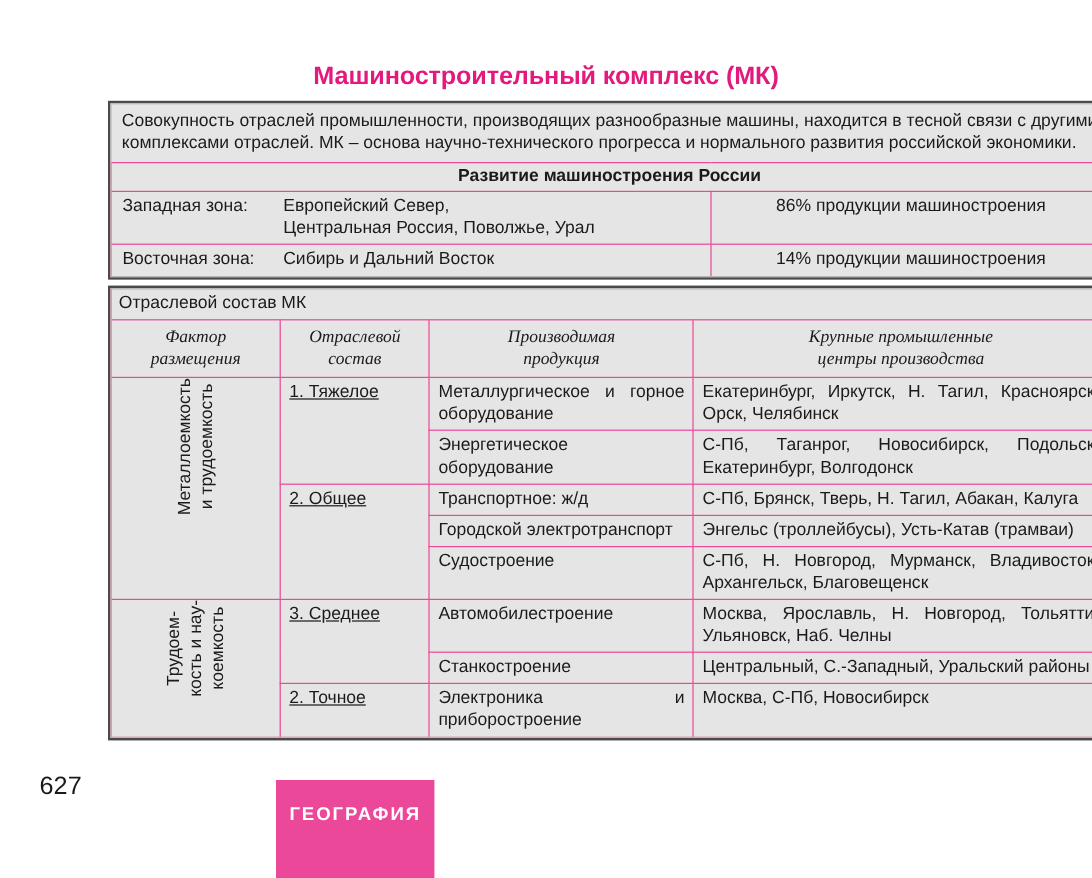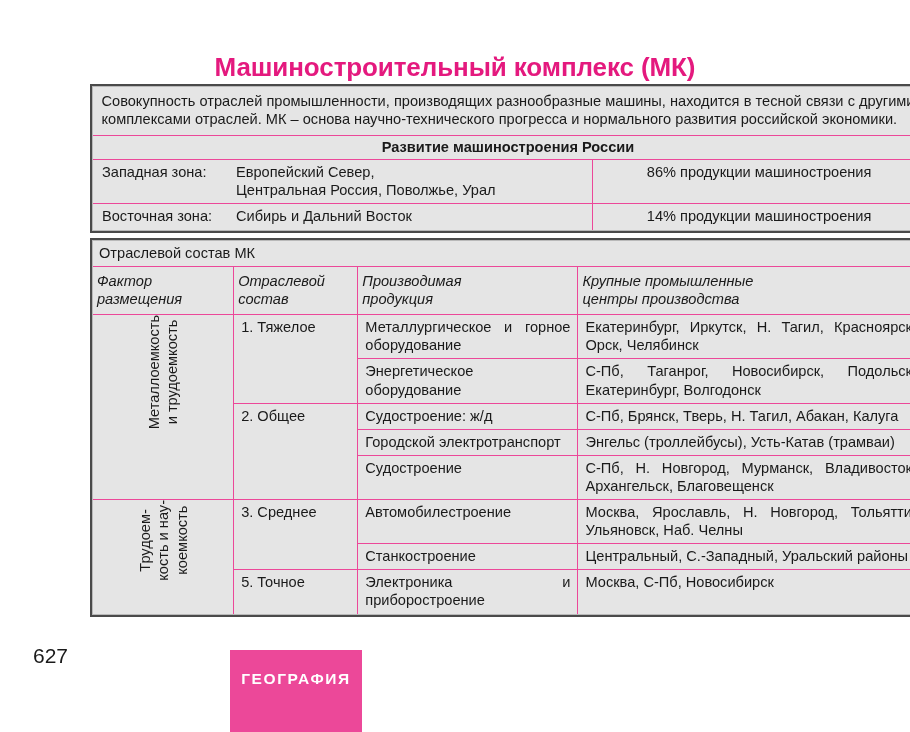--- a/index.html
+++ b/index.html
@@ -22,21 +22,21 @@
     height: 732px;
   }
 
   
   .title {
     position: absolute;
     left: 0;
     top: 52px;
     width: 910px;
     text-align: center;
-    font-size: 26px;
+    font-size: 21px;
     font-weight: bold;
     color: #e4197e;
     letter-spacing: -0.1px;
   }
 
   
   .frame {
     position: absolute;
     left: 90px;
     width: 836px;
@@ -105,45 +105,46 @@
   
   #block-main { top: 238px; }
 
   .main-head {
     text-align: left;
     font-weight: normal;
     font-size: 14.9px;
     padding: 3px 6px 4px 6px !important;
   }
   .colhead {
-    text-align: left;
+    text-align: center;
     font-style: italic;
     font-size: 14.6px;
     line-height: 1.22;
     padding: 5px 4px 6px 4px !important;
+    font-family: Liberation Serif, serif;
   }
   .rot-cell {
     padding: 0 !important;
     vertical-align: middle;
     position: relative;
   }
   .rot-inner {
     writing-mode: vertical-rl;
     transform: rotate(180deg);
     text-align: center;
     line-height: 1.26;
     font-size: 14.6px;
     margin: 0 auto;
     white-space: pre-line;
   }
   .cell-just {
     text-align: justify;
     text-justify: inter-word;
   }
-  .num-cell { white-space: nowrap; }
+  .num-cell { white-space: nowrap; text-decoration: underline; }
 
   
   .pagenum {
     position: absolute;
     left: 33px;
     top: 644px;
     font-size: 21px;
     color: #1a1a1a;
   }
   .subject-tab {
@@ -229,21 +230,21 @@
           <td class="num-cell" rowspan="2">1. Тяжелое</td>
           <td class="cell-just">Металлургическое и горное оборудование</td>
           <td class="cell-just">Екатеринбург, Иркутск, Н. Тагил, Красноярск, Орск, Челябинск</td>
         </tr>
         <tr>
           <td class="cell-just">Энергетическое оборудование</td>
           <td class="cell-just">С-Пб, Таганрог, Новосибирск, Подольск, Екатеринбург, Волгодонск</td>
         </tr>
         <tr>
           <td class="num-cell" rowspan="3">2. Общее</td>
-          <td class="cell-just">Судостроение: ж/д</td>
+          <td class="cell-just">Транспортное: ж/д</td>
           <td class="cell-just">С-Пб, Брянск, Тверь, Н. Тагил, Абакан, Калуга</td>
         </tr>
         <tr>
           <td class="cell-just">Городской электротранспорт</td>
           <td class="cell-just">Энгельс (троллейбусы), Усть-Катав (трамваи)</td>
         </tr>
         <tr>
           <td class="cell-just">Судостроение</td>
           <td class="cell-just">С-Пб, Н. Новгород, Мурманск, Владивосток, Архангельск, Благовещенск</td>
         </tr>
@@ -254,21 +255,21 @@
           </td>
           <td class="num-cell" rowspan="2">3. Среднее</td>
           <td class="cell-just">Автомобилестроение</td>
           <td class="cell-just">Москва, Ярославль, Н. Новгород, Тольятти, Ульяновск, Наб. Челны</td>
         </tr>
         <tr>
           <td class="cell-just">Станкостроение</td>
           <td class="cell-just">Центральный, С.-Западный, Уральский районы</td>
         </tr>
         <tr>
-          <td class="num-cell">5. Точное</td>
+          <td class="num-cell">2. Точное</td>
           <td class="cell-just">Электроника и приборостроение</td>
           <td class="cell-just">Москва, С-Пб, Новосибирск</td>
         </tr>
       </tbody>
     </table>
   </div>
 
   <div class="pagenum">627</div>
 
   <div class="subject-tab">

